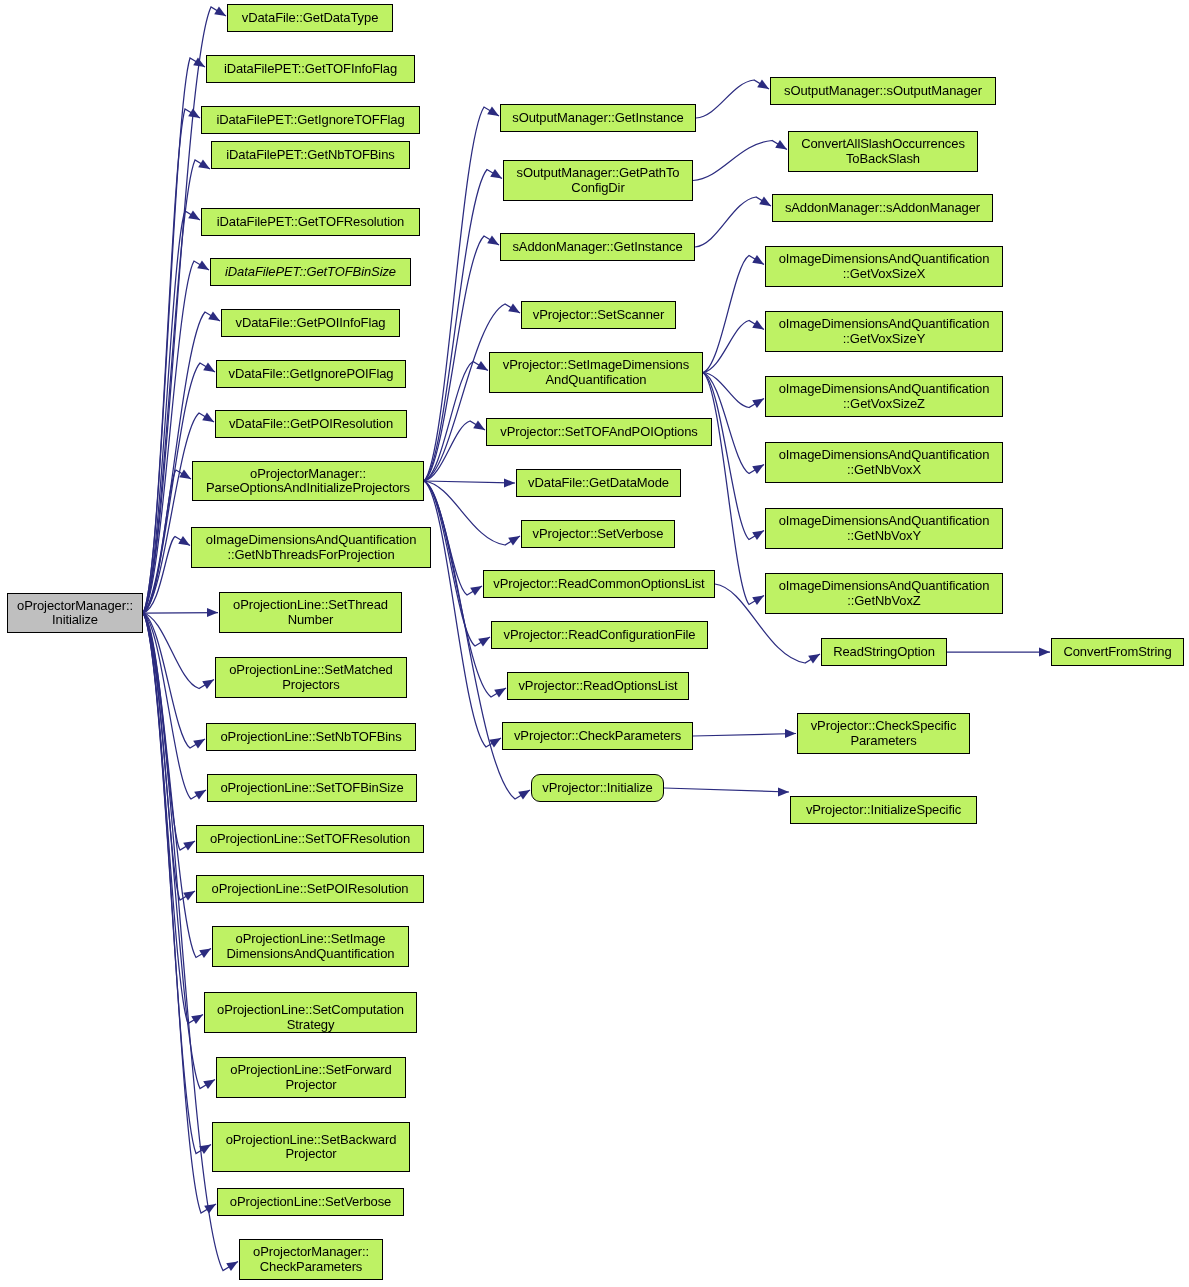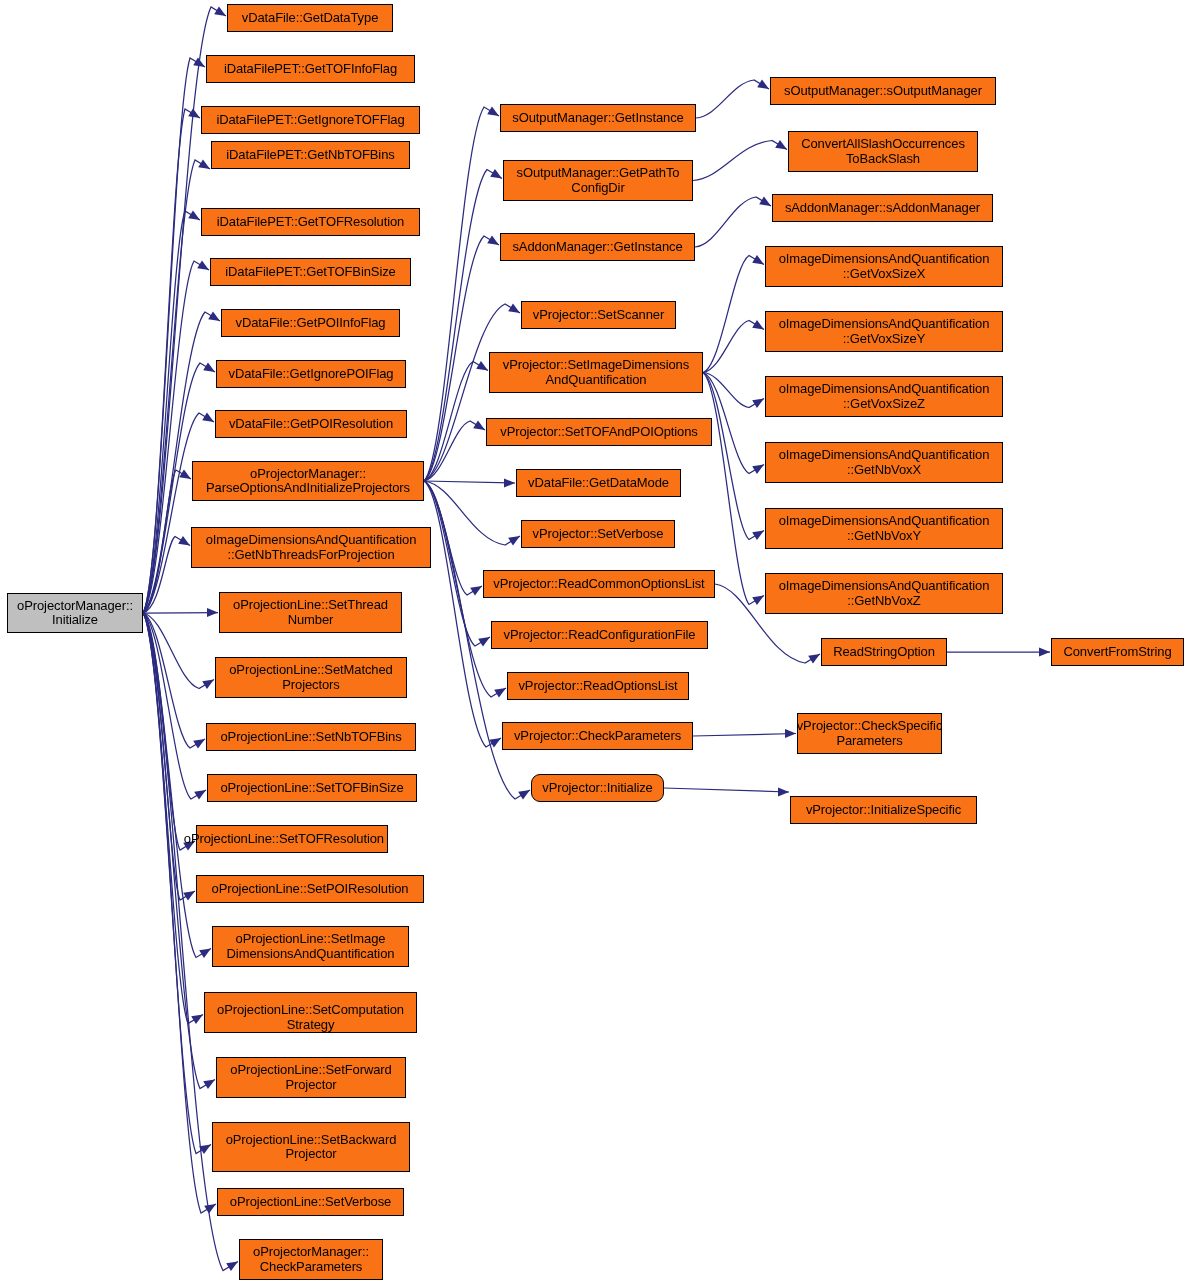--- a/index.html
+++ b/index.html
@@ -20,21 +20,21 @@
   svg#edges {
     position: absolute;
     left: 0; top: 0;
     width: 1189px;
     height: 1287px;
   }
   .node {
     position: absolute;
     box-sizing: border-box;
     border: 1px solid #000000;
-    background: #f97316;
+    background: #bef264;
     color: #000000;
     display: flex;
     align-items: center;
     justify-content: center;
     text-align: center;
     font-family: "Liberation Sans", sans-serif;
     font-size: 13px;
     line-height: 14.5px;
     letter-spacing: -0.1px;
     white-space: pre-line;
@@ -154,35 +154,35 @@
       <polygon points="1050,652 1039,656.6 1039,647.4" fill="#2b2b7f"></polygon>
     </svg>
   <div id="node-layer">
       <div class="node root" style="left: 7px; top: 593px; width: 136px; height: 40px;"><span class="label">oProjectorManager::
 Initialize</span></div>
       <div class="node" style="left: 227px; top: 4px; width: 166px; height: 28px;"><span class="label">vDataFile::GetDataType</span></div>
       <div class="node" style="left: 206px; top: 55px; width: 209px; height: 28px;"><span class="label">iDataFilePET::GetTOFInfoFlag</span></div>
       <div class="node" style="left: 201px; top: 106px; width: 219px; height: 28px;"><span class="label">iDataFilePET::GetIgnoreTOFFlag</span></div>
       <div class="node" style="left: 211px; top: 141px; width: 199px; height: 28px;"><span class="label">iDataFilePET::GetNbTOFBins</span></div>
       <div class="node" style="left: 201px; top: 208px; width: 219px; height: 28px;"><span class="label">iDataFilePET::GetTOFResolution</span></div>
-      <div class="node" style="left: 210px; top: 258px; width: 201px; height: 28px;"><span class="label">iDataFilePET::GetTOFBinSize</span></div>
+      <div class="node" style="left: 210px; top: 258px; width: 201px; height: 28px; font-style: italic;"><span class="label">iDataFilePET::GetTOFBinSize</span></div>
       <div class="node" style="left: 221px; top: 309px; width: 179px; height: 28px;"><span class="label">vDataFile::GetPOIInfoFlag</span></div>
       <div class="node" style="left: 216px; top: 360px; width: 190px; height: 28px;"><span class="label">vDataFile::GetIgnorePOIFlag</span></div>
       <div class="node" style="left: 215px; top: 410px; width: 192px; height: 28px;"><span class="label">vDataFile::GetPOIResolution</span></div>
       <div class="node" style="left: 192px; top: 461px; width: 232px; height: 40px;"><span class="label">oProjectorManager::
 ParseOptionsAndInitializeProjectors</span></div>
       <div class="node" style="left: 191px; top: 527px; width: 240px; height: 41px;"><span class="label">oImageDimensionsAndQuantification
 ::GetNbThreadsForProjection</span></div>
       <div class="node" style="left: 219px; top: 592px; width: 183px; height: 41px;"><span class="label">oProjectionLine::SetThread
 Number</span></div>
       <div class="node" style="left: 215px; top: 657px; width: 192px; height: 41px;"><span class="label">oProjectionLine::SetMatched
 Projectors</span></div>
       <div class="node" style="left: 206px; top: 723px; width: 210px; height: 28px;"><span class="label">oProjectionLine::SetNbTOFBins</span></div>
       <div class="node" style="left: 207px; top: 774px; width: 210px; height: 28px;"><span class="label">oProjectionLine::SetTOFBinSize</span></div>
-      <div class="node" style="left: 196px; top: 825px; width: 192px; height: 28px; justify-content: flex-end;"><span class="label">oProjectionLine::SetTOFResolution</span></div>
+      <div class="node" style="left: 196px; top: 825px; width: 228px; height: 28px;"><span class="label">oProjectionLine::SetTOFResolution</span></div>
       <div class="node" style="left: 196px; top: 875px; width: 228px; height: 28px;"><span class="label">oProjectionLine::SetPOIResolution</span></div>
       <div class="node" style="left: 212px; top: 926px; width: 197px; height: 41px;"><span class="label">oProjectionLine::SetImage
 DimensionsAndQuantification</span></div>
       <div class="node" style="left: 204px; top: 992px; width: 213px; height: 41px; align-items: flex-end;"><span class="label">oProjectionLine::SetComputation
 Strategy</span></div>
       <div class="node" style="left: 216px; top: 1057px; width: 190px; height: 41px;"><span class="label">oProjectionLine::SetForward
 Projector</span></div>
       <div class="node" style="left: 212px; top: 1122px; width: 198px; height: 50px;"><span class="label">oProjectionLine::SetBackward
 Projector</span></div>
       <div class="node" style="left: 217px; top: 1188px; width: 187px; height: 28px;"><span class="label">oProjectionLine::SetVerbose</span></div>
@@ -213,18 +213,18 @@
 ::GetVoxSizeY</span></div>
       <div class="node" style="left: 765px; top: 376px; width: 238px; height: 41px;"><span class="label">oImageDimensionsAndQuantification
 ::GetVoxSizeZ</span></div>
       <div class="node" style="left: 765px; top: 442px; width: 238px; height: 41px;"><span class="label">oImageDimensionsAndQuantification
 ::GetNbVoxX</span></div>
       <div class="node" style="left: 765px; top: 508px; width: 238px; height: 41px;"><span class="label">oImageDimensionsAndQuantification
 ::GetNbVoxY</span></div>
       <div class="node" style="left: 765px; top: 573px; width: 238px; height: 41px;"><span class="label">oImageDimensionsAndQuantification
 ::GetNbVoxZ</span></div>
       <div class="node" style="left: 821px; top: 638px; width: 126px; height: 28px;"><span class="label">ReadStringOption</span></div>
-      <div class="node" style="left: 797px; top: 713px; width: 145px; height: 41px;"><span class="label">vProjector::CheckSpecific
+      <div class="node" style="left: 797px; top: 713px; width: 173px; height: 41px;"><span class="label">vProjector::CheckSpecific
 Parameters</span></div>
       <div class="node" style="left: 790px; top: 778px; width: 187px; height: 28px; margin-top: 18px;"><span class="label">vProjector::InitializeSpecific</span></div>
       <div class="node" style="left: 1051px; top: 638px; width: 133px; height: 28px;"><span class="label">ConvertFromString</span></div>
     </div>
 </div>
 
 </body></html>

